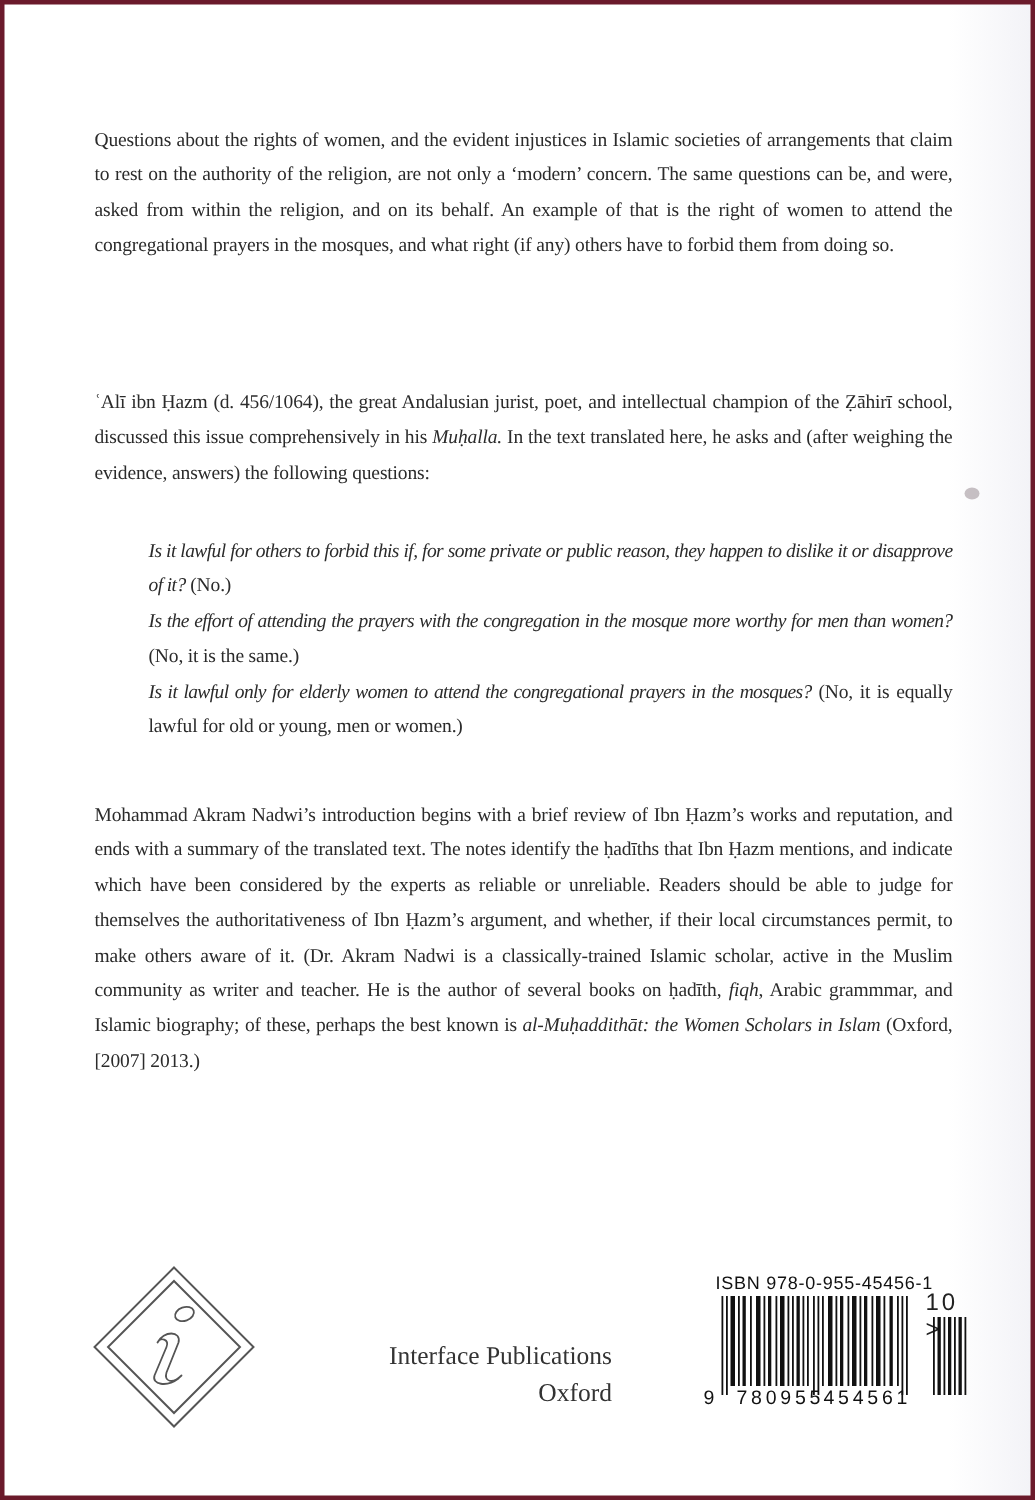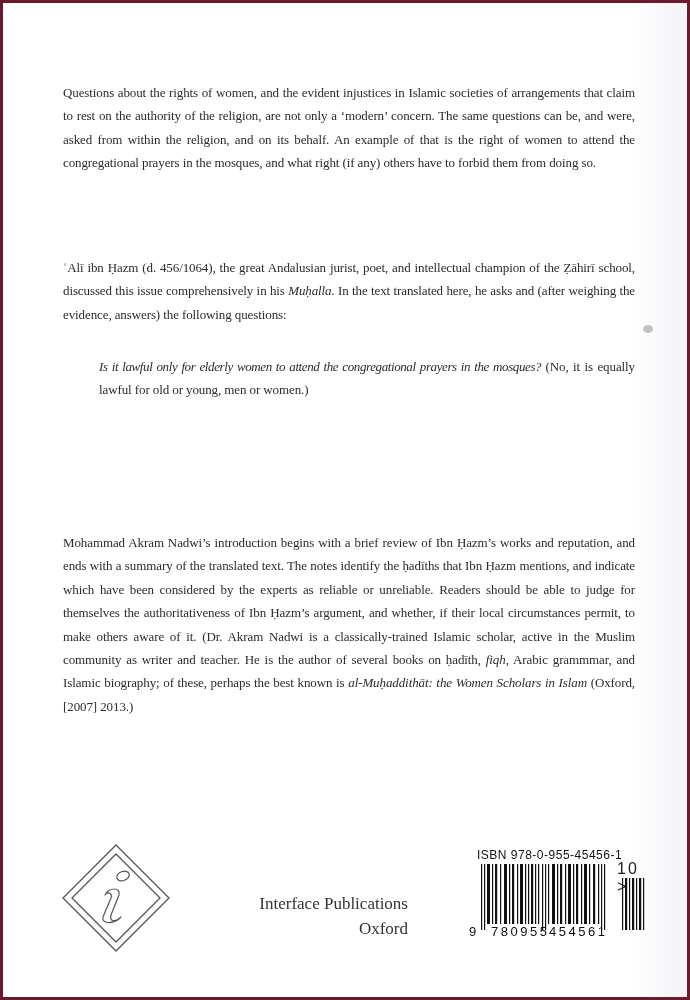--- a/index.html
+++ b/index.html
@@ -68,20 +68,22 @@
     <p>Questions about the rights of women, and the evident injustices in Islamic societies of arrangements that claim to rest on the authority of the religion, are not only a ‘modern’ concern. The same questions can be, and were, asked from within the religion, and on its behalf. An example of that is the right of women to attend the congregational prayers in the mosques, and what right (if any) others have to forbid them from doing so.</p>
   </div>
 
   <div class="body-text" id="p2">
     <p><span>ʿAlī ibn Ḥazm (d. 456/1064), the great Andalusian jurist, poet, and intellectual champion of the Ẓāhirī school, discussed this issue comprehensively in his </span><i>Muḥalla.</i><span> In the text translated here, he asks and (after weighing the evidence, answers) the following questions:</span></p>
   </div>
 
   <div class="smudge"></div>
 
   <div class="body-text" id="questions">
+    <p class="q"><span class="ask">Is it lawful for others to forbid this if, for some private or public reason, they happen to dislike it or disapprove of it?</span><span> (No.)</span></p>
+    <p class="q"><span class="ask">Is the effort of attending the prayers with the congregation in the mosque more worthy for men than women?</span><span> (No, it is the same.)</span></p>
     <p class="q"><span class="ask">Is it lawful only for elderly women to attend the congregational prayers in the mosques?</span><span> (No, it is equally lawful for old or young, men or women.)</span></p>
   </div>
 
   <div class="body-text" id="p3">
     <p><span>Mohammad Akram Nadwi’s introduction begins with a brief review of Ibn Ḥazm’s works and reputation, and ends with a summary of the translated text. The notes identify the ḥadīths that Ibn Ḥazm mentions, and indicate which have been con­sidered by the experts as reliable or unreliable. Readers should be able to judge for themselves the authoritativeness of Ibn Ḥazm’s argument, and whether, if their local circumstances permit, to make others aware of it. (Dr. Akram Nadwi is a classically-trained Islamic scholar, active in the Muslim community as writer and teacher. He is the author of several books on ḥadīth, </span><i>fiqh</i><span>, Arabic grammmar, and Islamic biography; of these, perhaps the best known is </span><i>al-Muḥaddithāt: the Women Scholars in Islam</i><span> (Oxford, [2007] 2013.)</span></p>
   </div>
 
   <svg class="logo" viewBox="0 0 110 110">
     <polygon points="55,2 108,55 55,108 2,55" fill="none" stroke="#555" stroke-width="1.3"></polygon>
     <polygon points="55,11 99,55 55,99 11,55" fill="none" stroke="#555" stroke-width="1.3"></polygon>

